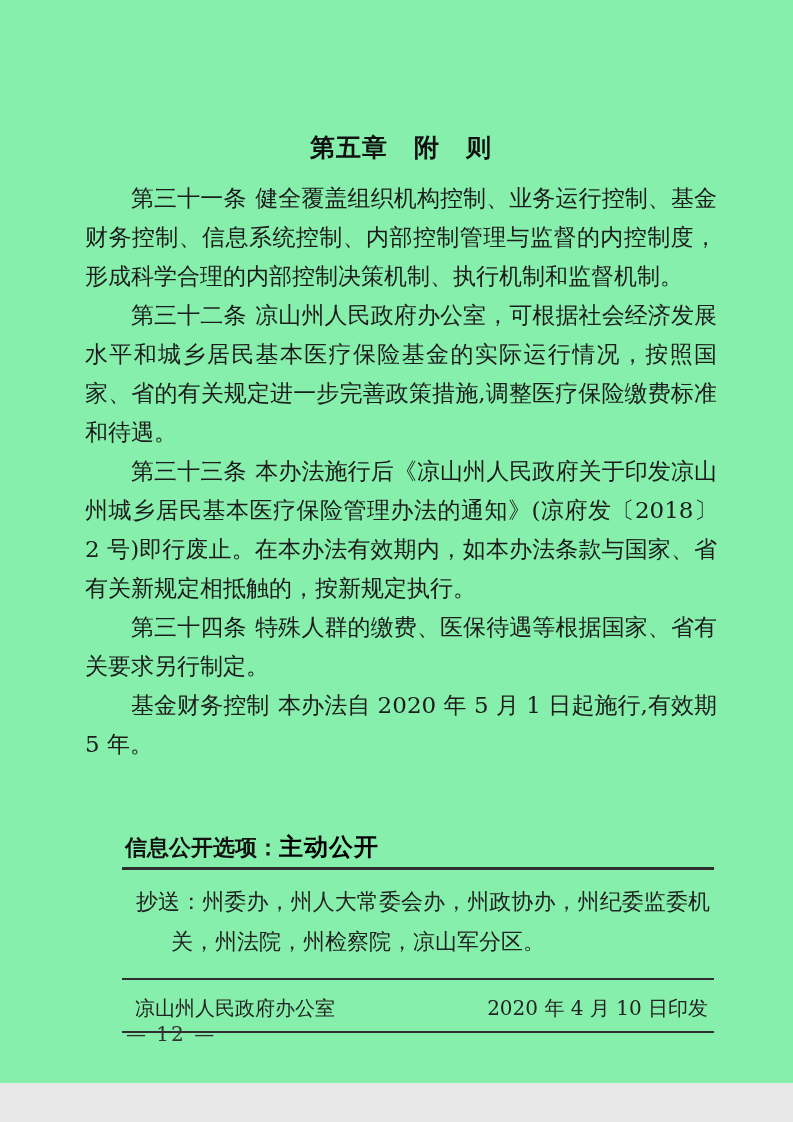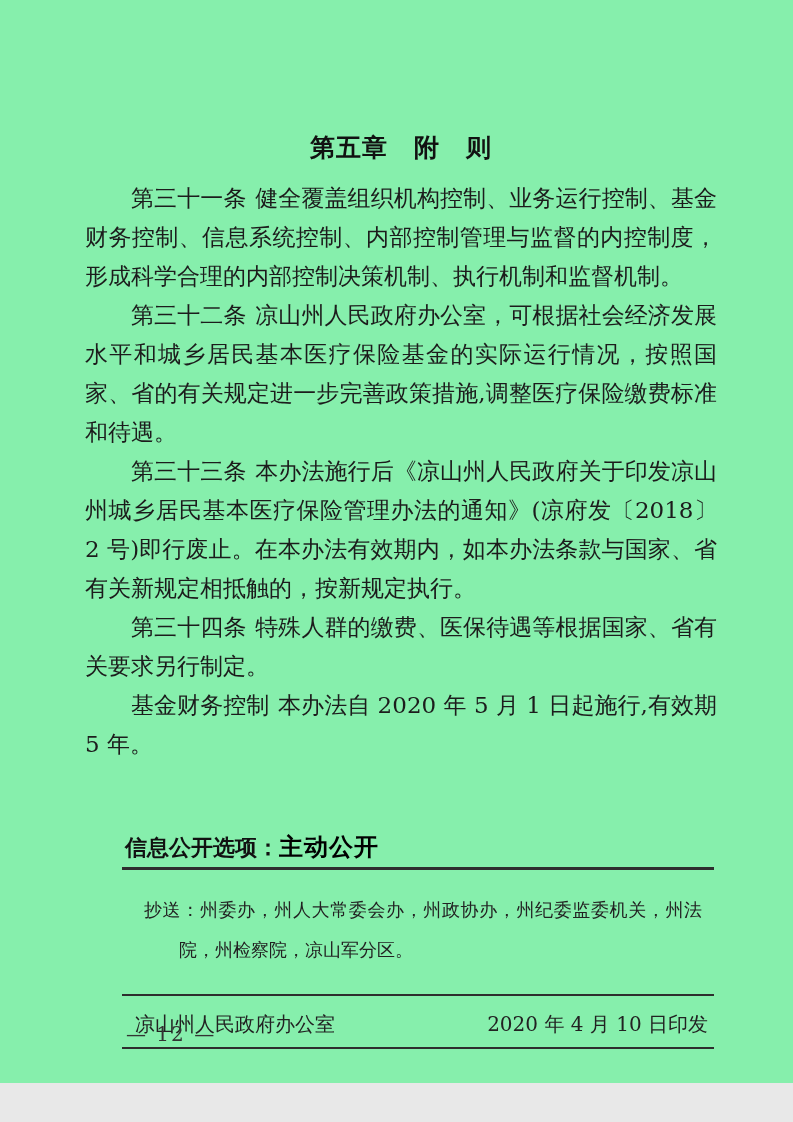--- a/index.html
+++ b/index.html
@@ -72,24 +72,24 @@
     font-family: "DejaVu Serif", "Liberation Serif", serif;
     font-weight: bold;
     font-size: 24px;
     letter-spacing: 1px;
     color: #000;
   }
   .rule-1 { border: 0; border-top: 3px solid #2e2e2e; margin: 0; }
   .rule-2 { border: 0; border-top: 2px solid #2e2e2e; margin: 0; }
   .rule-3 { border: 0; border-top: 2px solid #2e2e2e; margin: 0; }
   .copy-to {
-    margin: 12px;
+    margin: 4px;
     padding: 8px 0 12px 45px;
     text-indent: -35px;
-    font-size: 18px;
+    font-size: 22px;
     line-height: 40px;
     text-align: justify;
     color: #222;
   }
   .issuer-row {
     display: flex;
     justify-content: space-between;
     align-items: center;
     padding: 15px 6px 9px 13px;
     font-size: 20px;

